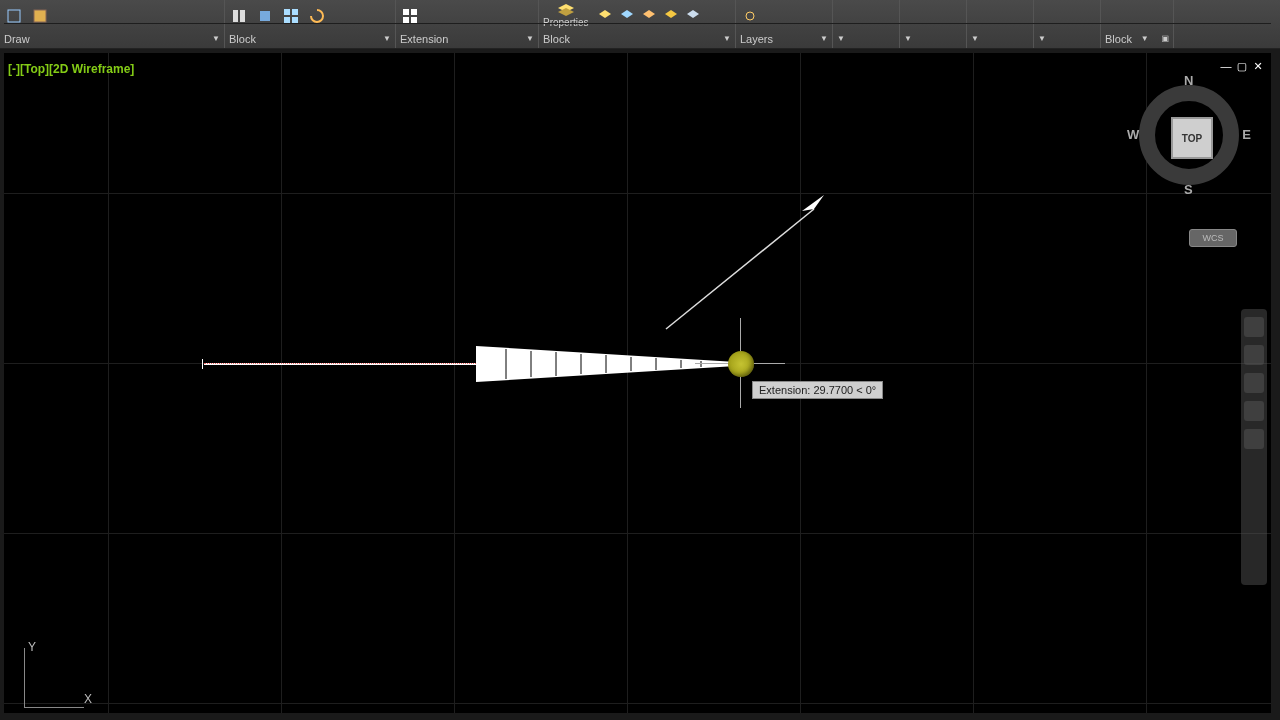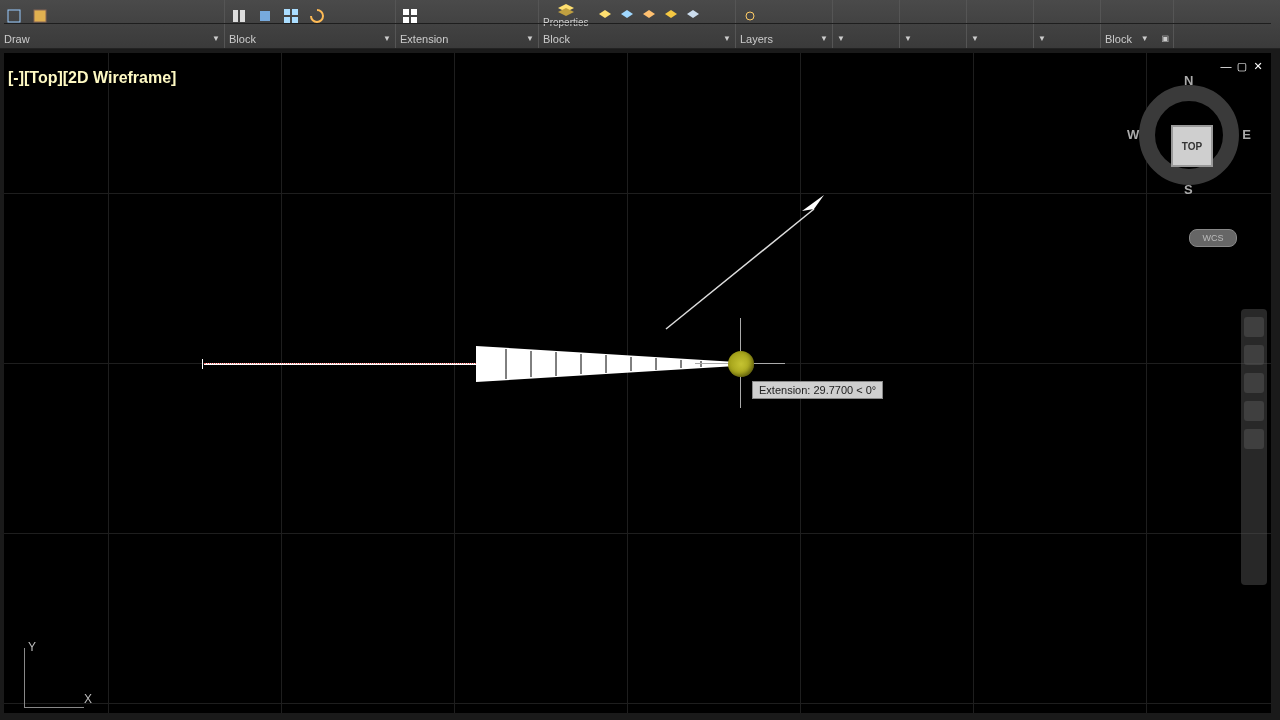--- a/index.html
+++ b/index.html
@@ -17,44 +17,44 @@
 .ribbon-panel.wview{width:64px}
 .panel-content{display:flex;align-items:center;gap:6px;height:28px;padding-top:2px}
 .panel-title{text-align:center;font-size:11px;color:#ccc;height:18px;line-height:14px;display:flex;align-items:center;justify-content:space-between;}
 .panel-title .caret{font-size:8px}
 .rbtn{width:20px;height:20px;display:flex;align-items:center;justify-content:center;cursor:pointer;border-radius:2px}
 .ico{width:16px;height:16px;display:inline-block}
 .viewport-wrap{position:relative;left:4px;top:4px;width:1267px;height:660px}
 .viewport{position:absolute;left:0;top:0;width:100%;height:100%;background:#000}
 .gridline-v{position:absolute;top:0;bottom:0;width:1px;background:#1e1e1e}
 .gridline-h{position:absolute;left:0;right:0;height:1px;background:#1e1e1e}
-.vp-label{position:absolute;left:4px;top:16px;color:#fef9c3;font-size:16px;font-weight:bold}
+.vp-label{position:absolute;left:4px;top:9px;color:#84cc16;font-size:12px;font-weight:bold}
 .vp-ctrl{position:absolute;right:6px;top:6px;display:flex;gap:2px}
 .vp-ctrl div{width:14px;height:14px;color:#fff;font-size:11px;display:flex;align-items:center;justify-content:center;cursor:pointer}
 .cursor-marker{position:absolute;left:719px;top:293px;width:36px;height:36px;pointer-events:none}
 .cursor-marker .circ{position:absolute;left:5px;top:5px;width:26px;height:26px;border-radius:50%;background:radial-gradient(circle,#c5c332 0%,#a2a018 70%,#6d6c0f 100%);box-shadow:inset -2px -2px 4px rgba(0,0,0,.4)}
 .cursor-marker .hline{position:absolute;top:17px;left:-28px;width:90px;height:1px;background:#aaa}
 .cursor-marker .vline{position:absolute;left:17px;top:-28px;height:90px;width:1px;background:#aaa}
 .main-line{position:absolute;top:310px;left:200px;width:276px;height:2px;background:#fff}
 .main-line::before{content:"";position:absolute;left:-2px;top:-4px;width:1px;height:10px;background:#fff}
 .arrowhead{position:absolute;top:293px;left:472px;width:260px;height:36px}
 .dashline{position:absolute;top:310px;left:200px;width:580px;height:0;border-top:1px dotted #e66}
 .diag-arrow{position:absolute;left:660px;top:138px;width:170px;height:140px}
 .tooltip{position:absolute;left:748px;top:328px;background:#cfcfcf;border:1px solid #888;color:#222;font-size:11px;padding:2px 6px;white-space:nowrap}
 .ucs{position:absolute;left:20px;bottom:5px;color:#bbb;font-size:12px}
 .ucs .y{position:absolute;bottom:54px;left:4px}
 .ucs .x{position:absolute;bottom:2px;left:60px}
 .ucs .ax{position:absolute;bottom:0;left:0;width:1px;height:60px;background:#888}
 .ucs .axh{position:absolute;bottom:0;left:0;width:60px;height:1px;background:#888}
 .viewcube-wrap{position:absolute;right:22px;top:22px;width:120px;height:120px;pointer-events:auto}
 .viewcube-ring{position:absolute;left:10px;top:10px;width:100px;height:100px;border-radius:50%;border:16px solid #3a3a3a;box-sizing:border-box}
-.viewcube-face{position:absolute;left:42px;top:50px;width:38px;height:38px;background:#cfcfcf;border:2px solid #999;display:flex;align-items:center;justify-content:center;color:#333;font-size:10px;font-weight:bold;cursor:pointer}
+.viewcube-face{position:absolute;left:42px;top:42px;width:38px;height:38px;background:#cfcfcf;border:2px solid #999;display:flex;align-items:center;justify-content:center;color:#333;font-size:10px;font-weight:bold;cursor:pointer}
 .vc-dir{position:absolute;color:#aaa;font-size:13px;font-weight:bold}
 .vc-n{left:55px;top:-2px}.vc-s{left:55px;bottom:-2px}.vc-e{right:-2px;top:52px}.vc-w{left:-2px;top:52px}
-.wcs-badge{position:absolute;right:34px;top:176px;width:46px;height:16px;background:#666;border:1px solid #888;border-radius:8px;display:flex;align-items:center;justify-content:center;font-size:9px;color:#bbb;cursor:pointer}
+.wcs-badge{position:absolute;right:34px;top:176px;width:46px;height:16px;background:#666;border:1px solid #888;border-radius:3px;display:flex;align-items:center;justify-content:center;font-size:9px;color:#bbb;cursor:pointer}
 .navbar{position:absolute;right:4px;top:256px;width:26px;height:260px;background:rgba(80,80,80,.5);border-radius:4px;display:flex;flex-direction:column;align-items:center;gap:8px;padding:8px 0}
 .navbar div{width:20px;height:20px;background:#555;border-radius:3px;opacity:.5}
 </style>
 </head>
 <body>
 
 <div class="ribbon">
 
   <div class="ribbon-panel wdraw">
     <div class="panel-content">

